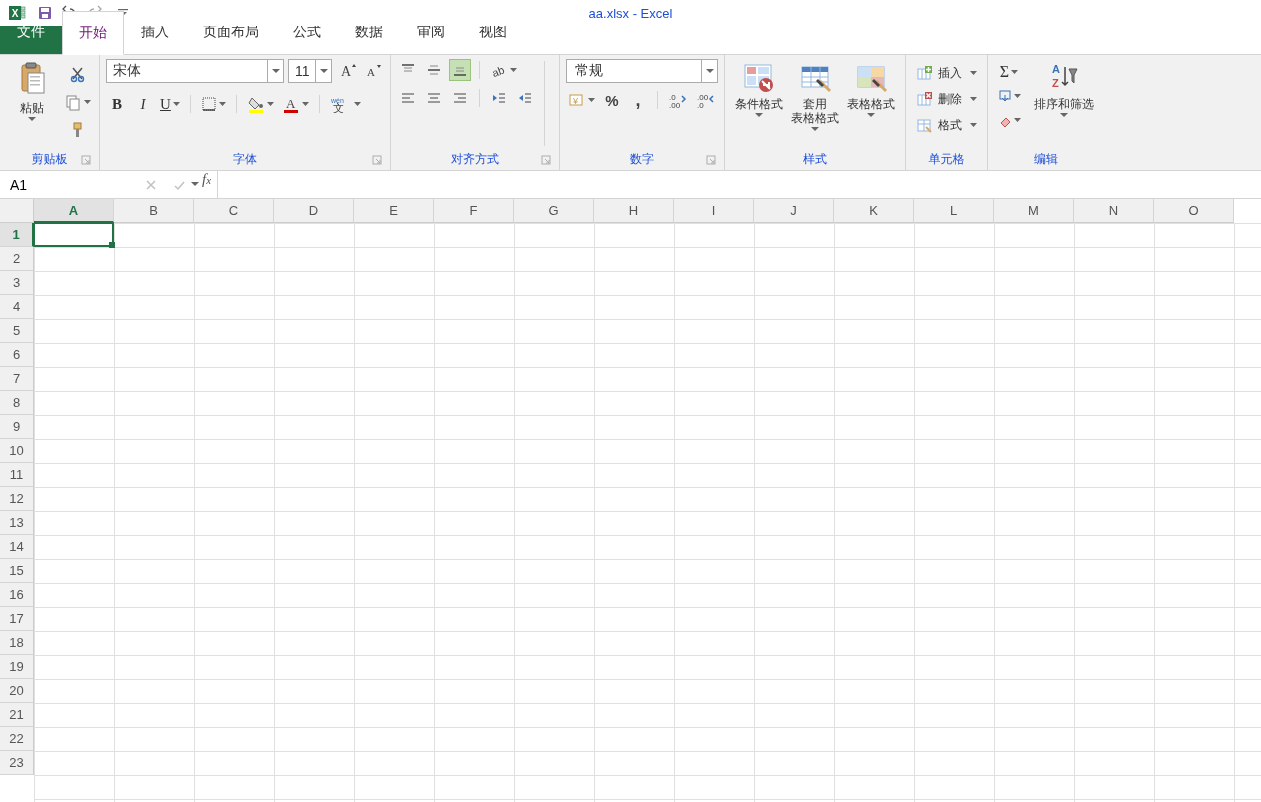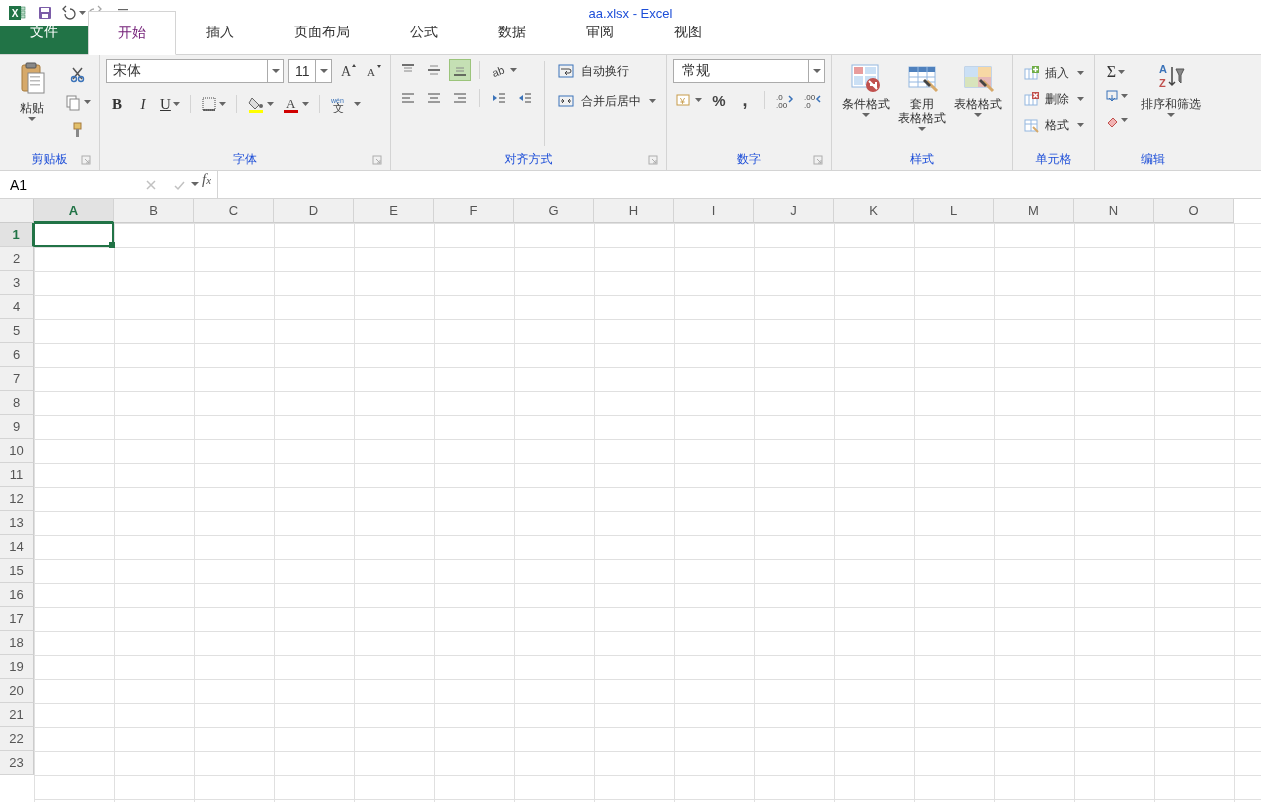--- a/index.html
+++ b/index.html
@@ -7,21 +7,21 @@
 
   
   .titlebar { height: 26px; background: #fff; display: flex; align-items: center; position: relative; }
   .qat { display: flex; align-items: center; gap: 2px; padding-left: 4px; }
   .qat-btn { width: 26px; height: 24px; display: flex; align-items: center; justify-content: center; position: relative; }
   .qat-btn.disabled { opacity: .5; }
   .title-center { position: absolute; left: 0; right: 0; text-align: center; color:#1d4ed8; font-size: 13px; pointer-events: none; }
 
   
   .ribbon-tabs { height: 28px; display: flex; align-items: flex-end; background: #fff; }
-  .tab { height: 44px; padding: 0 29px; display: flex; align-items: center; font-size: 14px; color:#333; border: 1px solid transparent; cursor: default; }
+  .tab { height: 44px; padding: 0 16px; display: flex; align-items: center; font-size: 14px; color:#333; border: 1px solid transparent; cursor: default; }
   .tab.file { background: #217346; color: #fff; font-size:14px; }
   .tab.active { background: #fff; border: 1px solid #d4d4d4; border-bottom: 1px solid #fff; color:#701a75; position:relative; top:1px;}
   .ribbon-line { height:1px; background:#d4d4d4; }
 
   
   .ribbon { height: 116px; background: #f1f1f1; border-bottom: 1px solid #d4d4d4; display: flex; }
   .group { display: flex; flex-direction: column; border-right: 1px solid #d4d4d4; padding: 4px 6px 0 6px; position: relative; }
   .group-body { flex: 1 1 auto; display: flex; align-items: flex-start; }
   .group-label { height: 22px; display: flex; align-items: center; justify-content: center; font-size: 12px; color:#1d4ed8; position:relative;}
   .dlauncher { position:absolute; right:0; bottom:3px; width:14px; height:14px; display:flex; align-items:center; justify-content:center;}
@@ -374,41 +374,20 @@
               <svg width="16" height="16">
                 <path d="M2 8 L6 5 V11 Z" fill="#3b73b9"></path>
                 <line x1="8" y1="4" x2="14" y2="4" stroke="#444"></line>
                 <line x1="8" y1="8" x2="14" y2="8" stroke="#444"></line>
                 <line x1="8" y1="12" x2="14" y2="12" stroke="#444"></line>
               </svg>
             </div>
         </div>
       </div>
       <div class="sep-v" style="margin:2px 8px"></div>
-      <div class="col" style="gap:6px">
-        <div class="wide-lbl-btn">
-          <svg width="18" height="18">
-              <rect x="2" y="3" width="14" height="12" fill="none" stroke="#3b73b9"></rect>
-              <path d="M4 7 H12 A2 2 0 0 1 12 11 H8 M8 11 L10 9 M8 11 L10 13" stroke="#444" fill="none"></path>
-            </svg>
-          <span>自动换行</span>
-        </div>
-        <div class="wide-lbl-btn">
-          <svg width="18" height="18">
-              <rect x="2" y="4" width="14" height="10" fill="none" stroke="#3b73b9"></rect>
-              <path d="M4 9 L7 9 M7 9 L5 7 M7 9 L5 11 M14 9 L11 9 M11 9 L13 7 M11 9 L13 11" stroke="#444" fill="none"></path>
-            </svg>
-          <span>合并后居中</span>
-          <span class="dd-caret">
-              <svg width="7" height="5">
-                <path d="M0 0 L3.5 4 L7 0" fill="#666"></path>
-              </svg>
-            </span>
-        </div>
-      </div>
     </div>
     <div class="group-label">
         <span>对齐方式</span>
       <span class="dlauncher">
           <svg width="10" height="10">
             <rect x="1" y="1" width="8" height="8" fill="none" stroke="#777"></rect>
             <path d="M4 4 L8 8 M8 5 V8 H5" stroke="#777" fill="none"></path>
           </svg>
         </span>
     </div>

